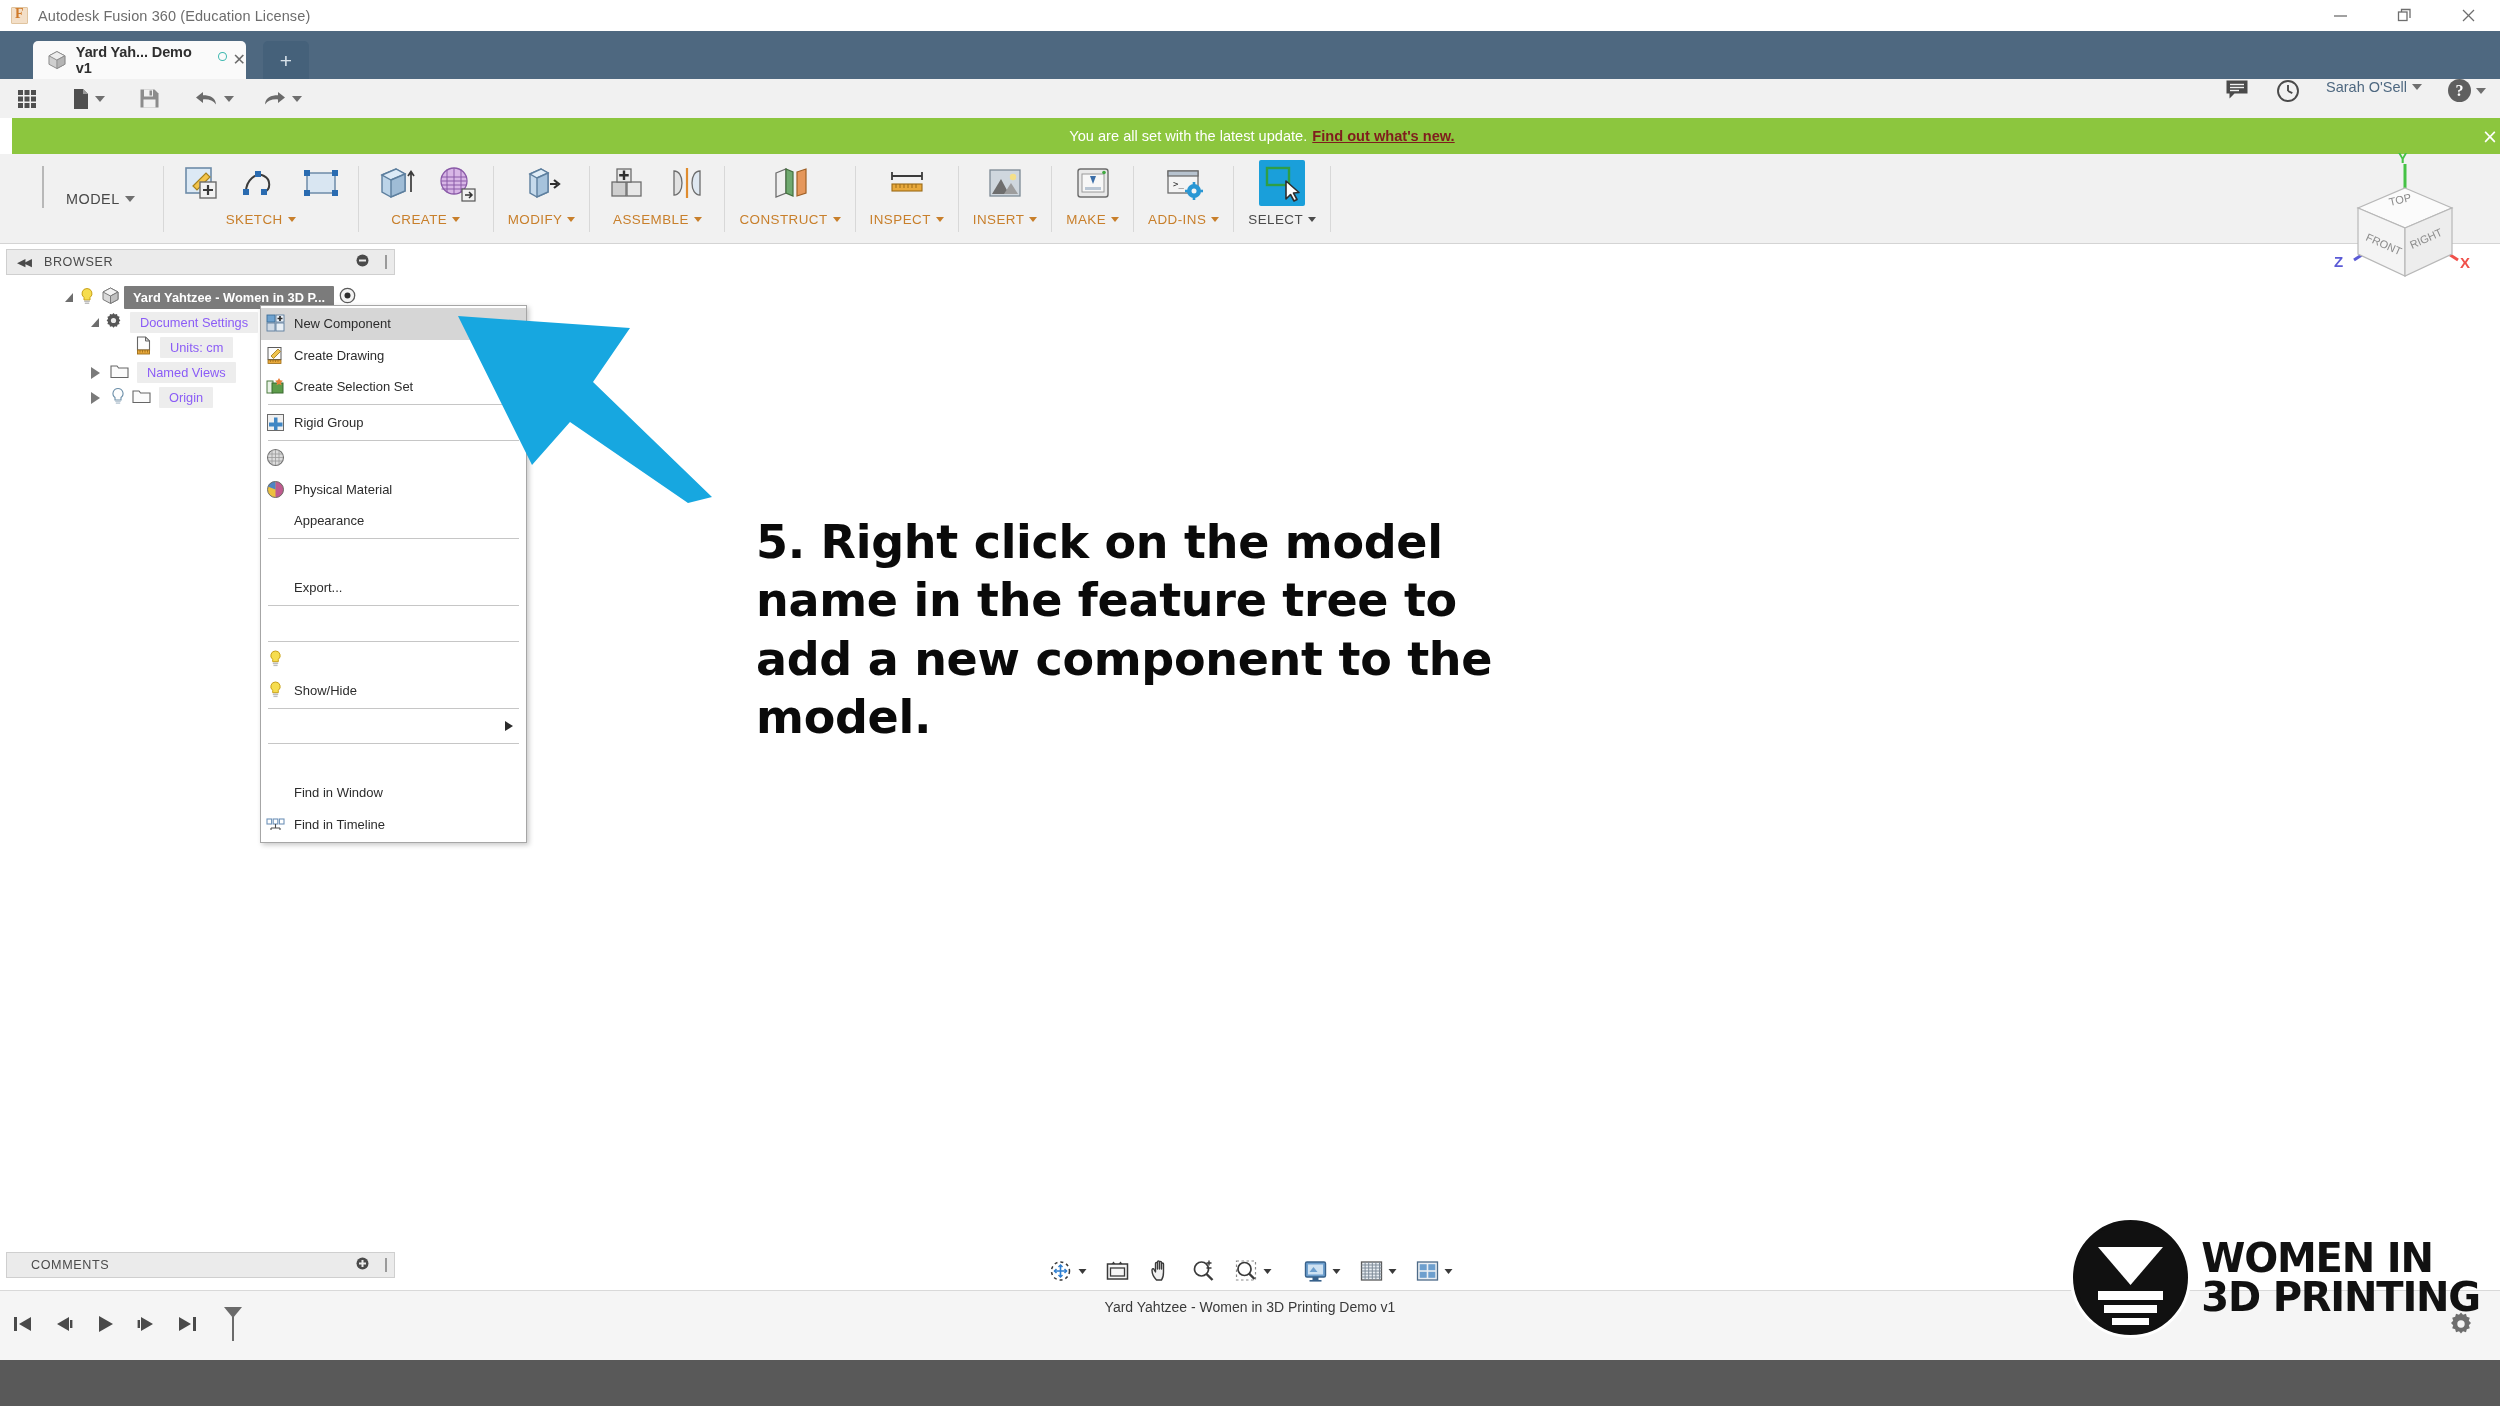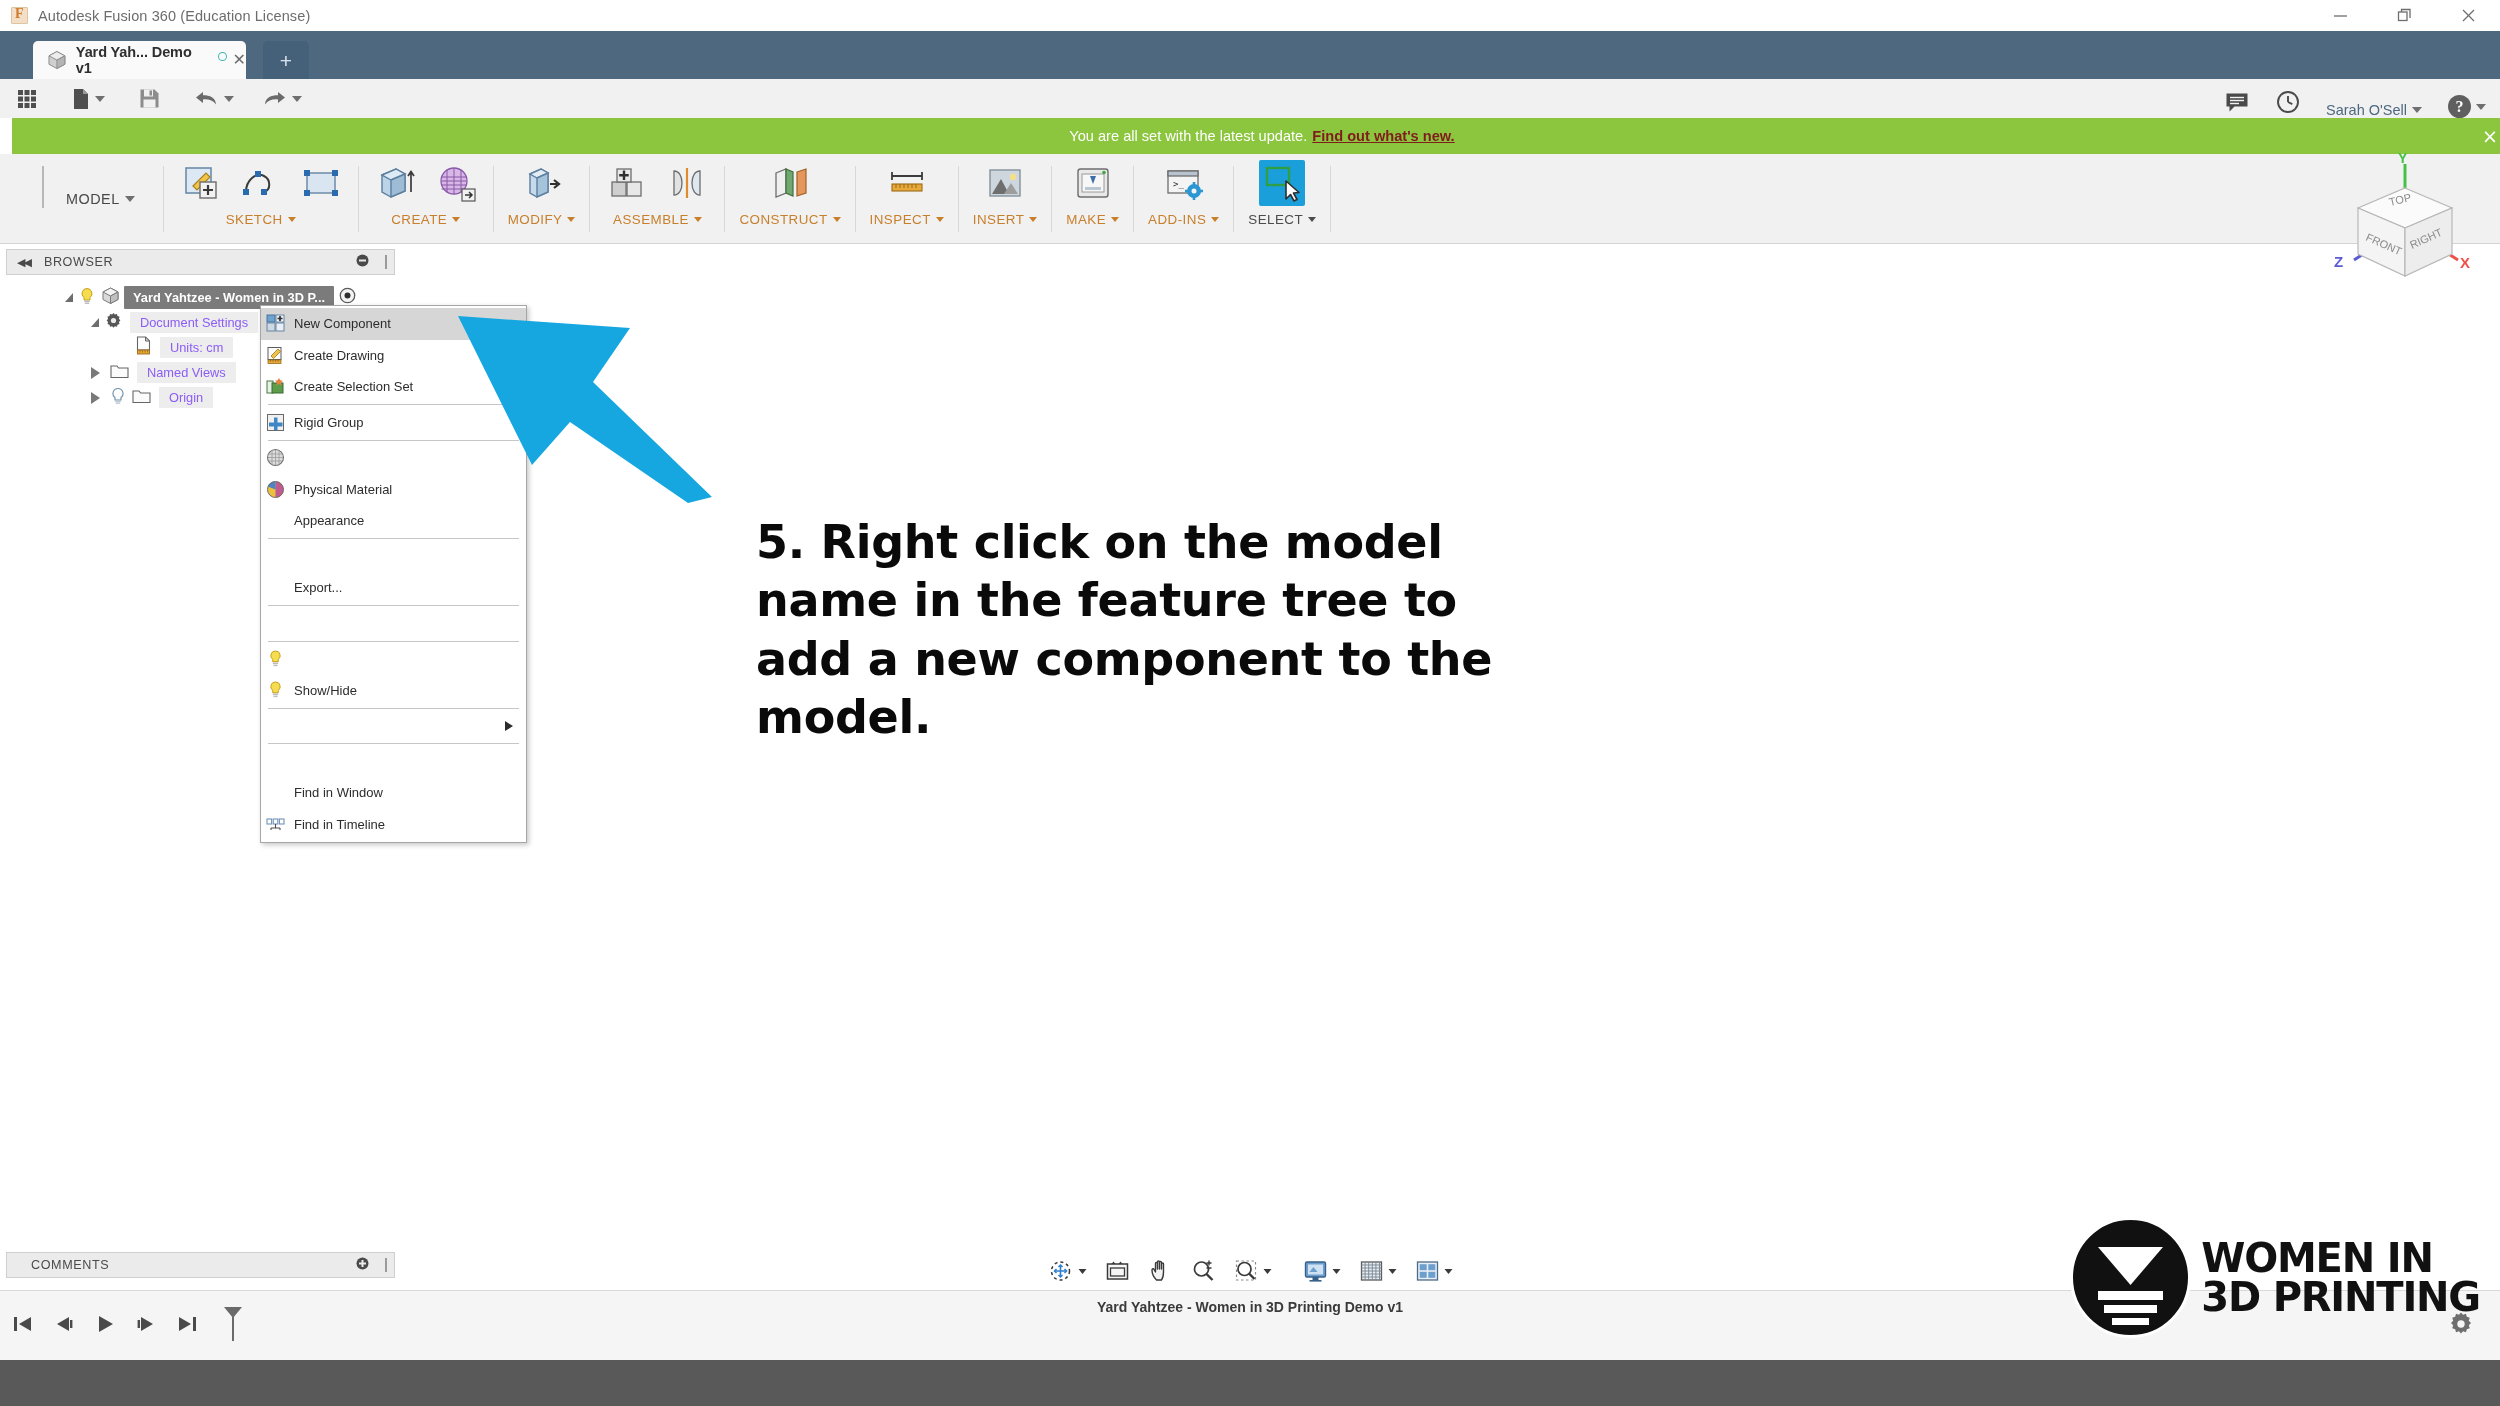--- a/index.html
+++ b/index.html
@@ -70,21 +70,21 @@
     position: absolute; left: 0; top: 79px; width: 2500px; height: 39px;
     background: #f1f1f1; display: flex; align-items: center;
   }
   .qicon { display: flex; align-items: center; height: 39px; }
   .caret-d {
     width: 0; height: 0; border-left: 5px solid transparent;
     border-right: 5px solid transparent; border-top: 6px solid #6f6f6f;
     margin-left: 5px;
   }
   #qbar-right {
-    margin-left: auto; display: flex; align-items: flex-end; height: 39px;
+    margin-left: auto; display: flex; align-items: flex-start; height: 39px;
     padding-right: 14px; gap: 26px;
   }
   #qbar-right .user-name {
     font-size: 14.5px; color: #4e6880;
   }
   .helpcircle {
     width: 23px; height: 23px; border-radius: 50%; background: #5f5f5f;
     color: #fff; font-size: 16px; font-weight: bold; display: flex;
     align-items: center; justify-content: center;
     font-family: "Liberation Serif", serif;
@@ -257,21 +257,21 @@
   
   #timeline {
     position: absolute; left: 0; top: 1290px; width: 2500px; height: 70px;
     background: #f5f5f5; border-top: 1px solid #d9d9d9;
     display: flex; align-items: center;
   }
   #timeline .tl-btns { display: flex; align-items: center; margin-left: 12px; gap: 19px; }
   #timeline .tl-marker { margin-left: 22px; }
   #timeline .tl-name {
     position: absolute; left: 50%; transform: translateX(-50%); top: 8px;
-    font-size: 14px; color: #3a3a3a; font-weight: bold;
+    font-size: 14px; color: #3a3a3a;
   }
   #timeline .tl-gear { margin-left: auto; margin-right: 26px; }
 
   
   #footer {
     position: absolute; left: 0; top: 1360px; width: 2500px; height: 46px;
     background: #595959;
   }
 
   

